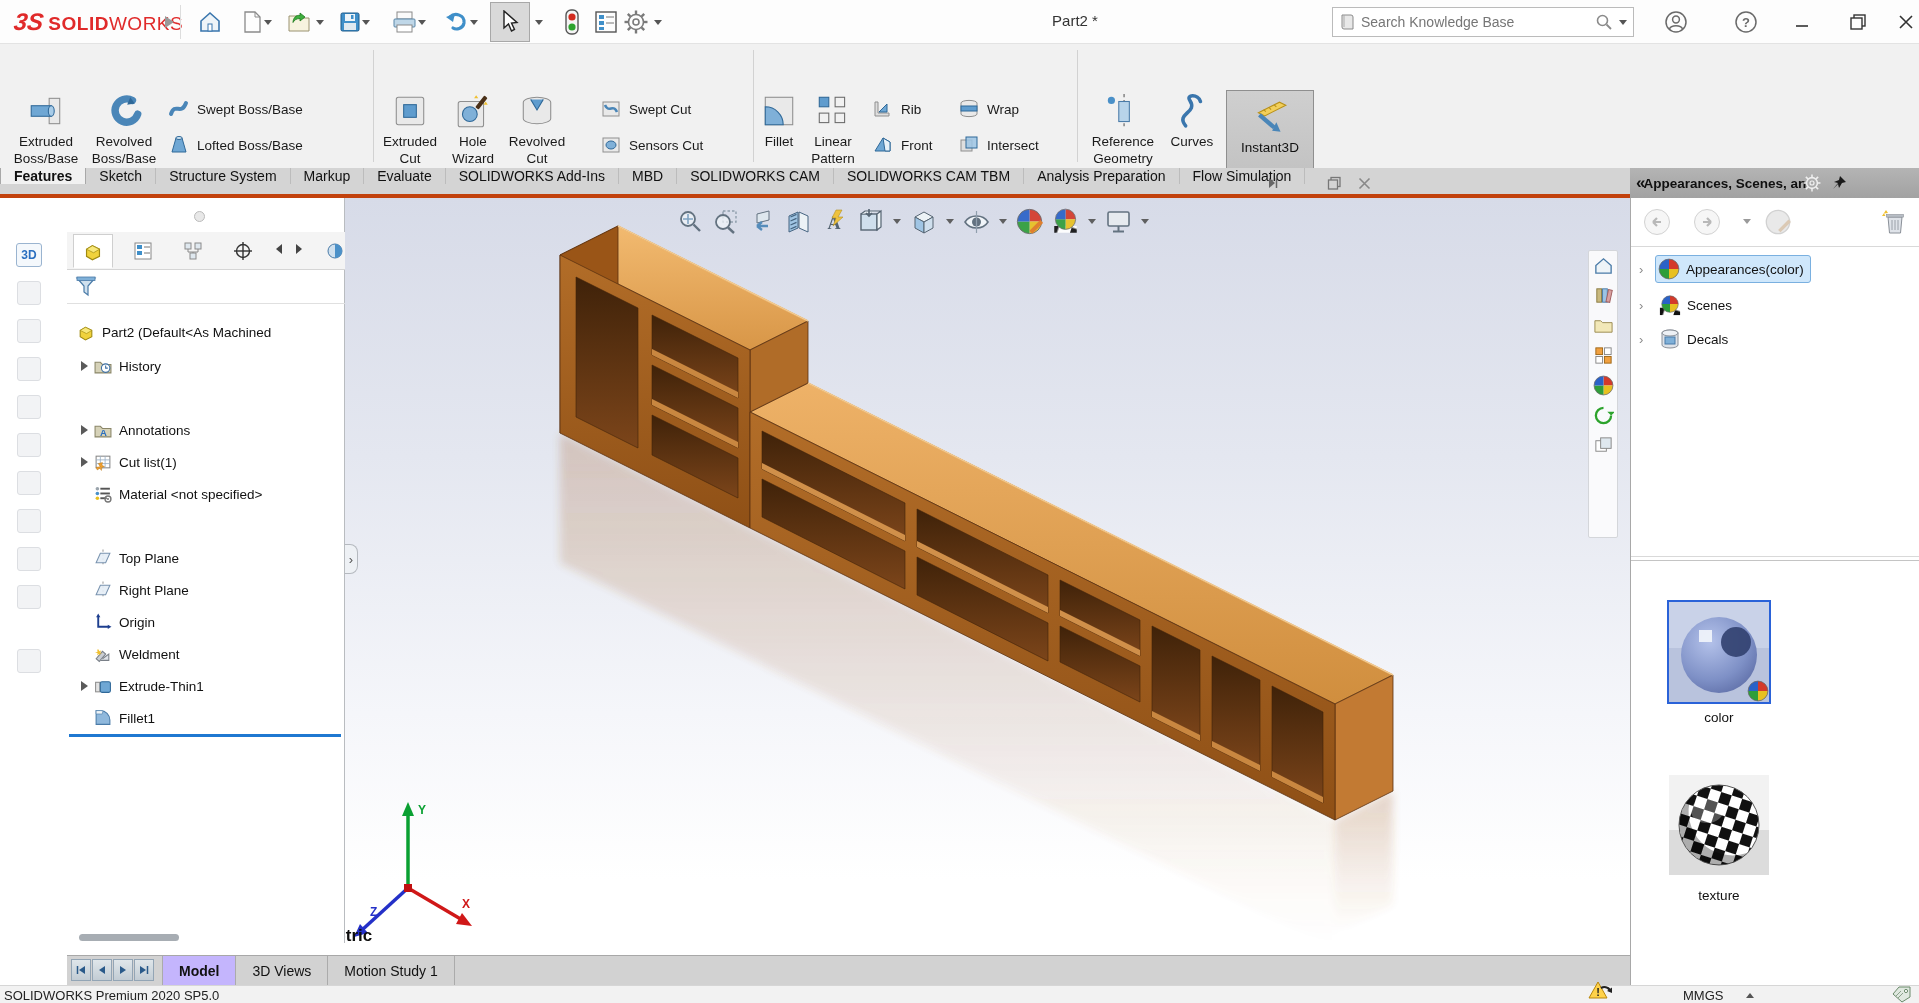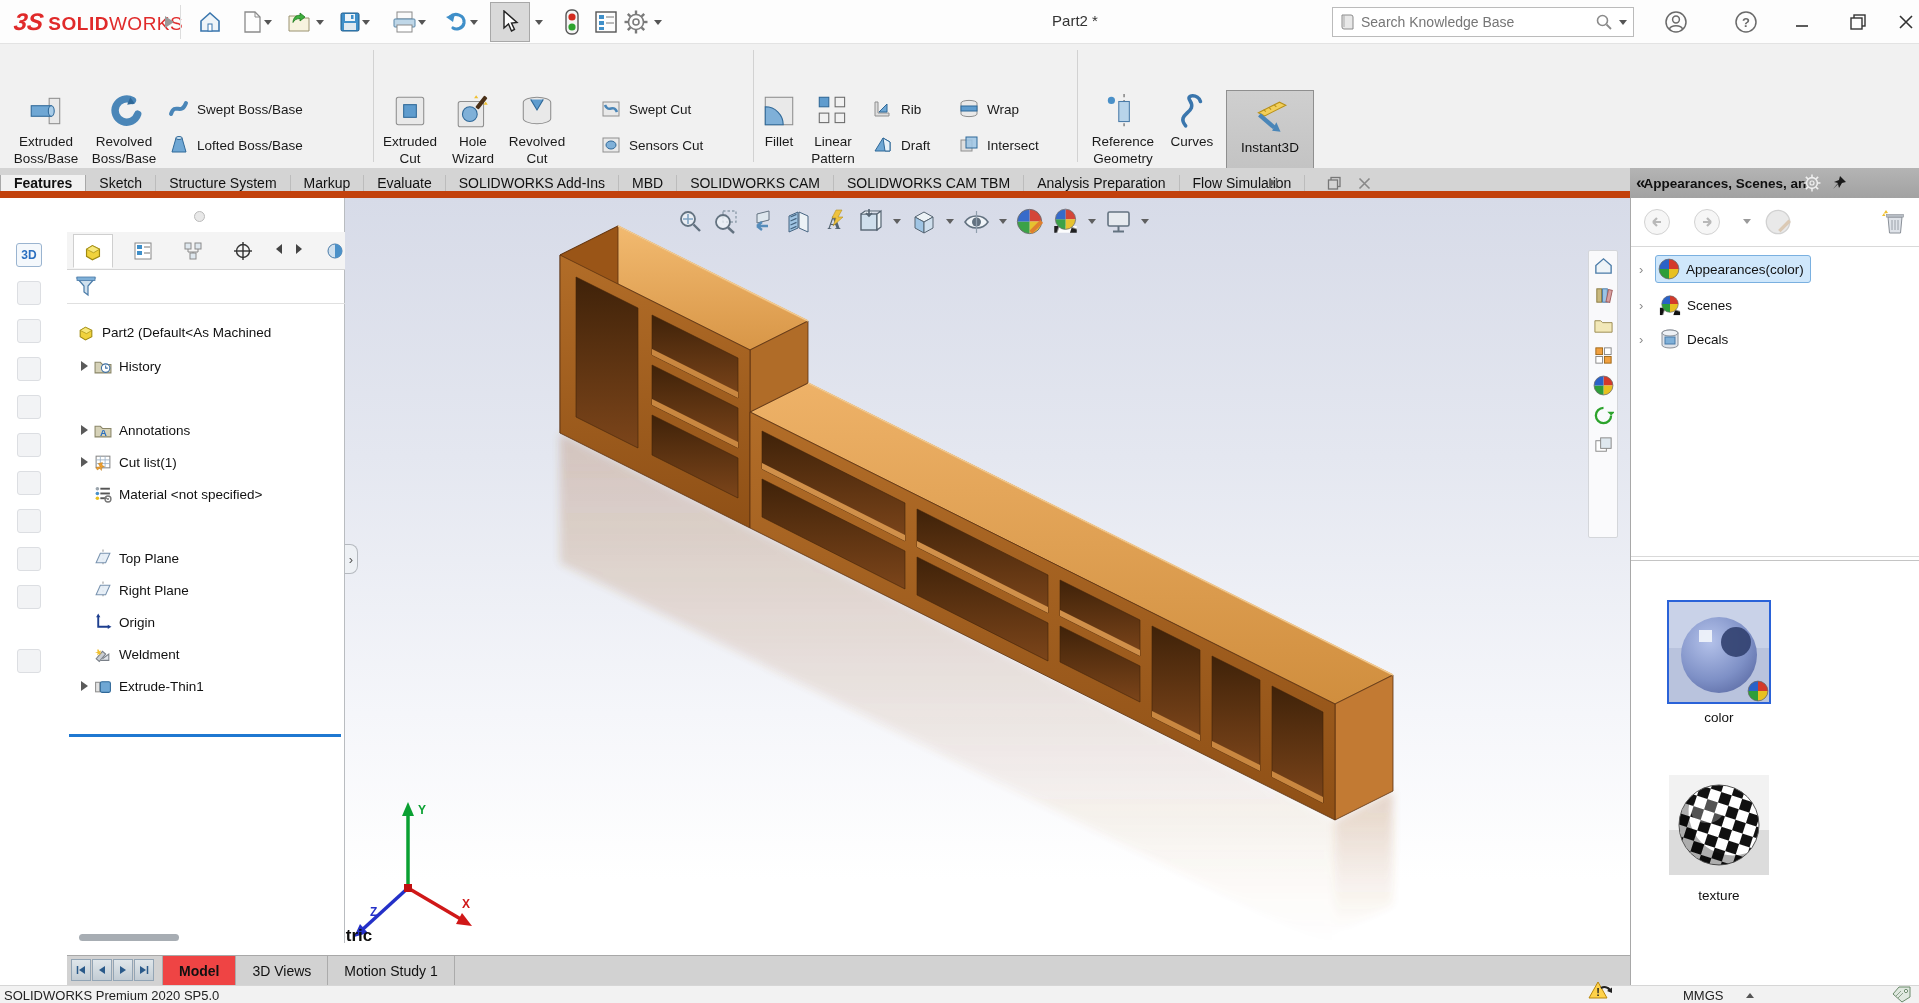--- a/index.html
+++ b/index.html
@@ -22,21 +22,21 @@
   .searchbox input::placeholder{color:#767676}
   
   .ribbon{position:absolute;left:0;top:44px;width:1919px;height:124px;background:#f1f1f1}
   .r-sep{position:absolute;top:6px;width:1px;height:112px;background:#d2d2d2}
   .bigb{position:absolute;top:48px;height:114px;display:flex;flex-direction:column;align-items:center;text-align:center;font-size:13.5px;line-height:1.28;color:#1a1a1a;cursor:default}
   .bi{width:38px;height:38px;margin-bottom:3px}
   .srow{position:absolute;height:30px;display:flex;align-items:center;gap:7px;font-size:13.5px;color:#1a1a1a;white-space:nowrap}
   .si{width:22px;height:22px}
   .i3d{position:absolute;left:1226px;top:46px;width:88px;height:118px;background:linear-gradient(#cfcfcf,#bdbdbd);border:1px solid #8f8f8f;display:flex;flex-direction:column;align-items:center;padding-top:8px;font-size:13.5px;color:#111}
   
-  .tabrow{position:absolute;left:0;top:168px;width:1919px;height:30px;background:#d4d4d4;border-bottom:7px solid #c2410c;display:flex;align-items:flex-end}
+  .tabrow{position:absolute;left:0;top:168px;width:1919px;height:30px;background:#d4d4d4;border-bottom:4px solid #c2410c;display:flex;align-items:flex-start}
   .rtab{display:flex;align-items:center;padding:0 13px;font-size:14px;color:#111;border-right:1px solid #bcbcbc;white-space:nowrap}
   .rtab.active{background:#f1f1f1;font-weight:bold;border-right:1px solid #a8a8a8;border-left:1px solid #a8a8a8}
   .pane-hdr{position:absolute;left:1630px;top:168px;width:289px;height:30px;background:linear-gradient(#b4b4b4,#a2a2a2);display:flex;align-items:center;padding:0 6px;font-size:13.5px;font-weight:bold;color:#101010}
   
   .leftstrip{position:absolute;left:0;top:198px;width:67px;height:757px;background:#fff}
   .ls-ic{position:absolute;left:14px;width:30px;height:30px;display:flex;align-items:center;justify-content:center}
   .ls-ghost{width:24px;height:24px;border:1px solid #dcdee2;border-radius:3px;background:#f2f3f5}
   .ls-3d{width:26px;height:24px;border:1px solid #9ab4d0;border-radius:3px;color:#2a6fc0;font-weight:bold;font-size:12px;display:flex;align-items:center;justify-content:center;background:#f4f8fc}
   
   .viewport{position:absolute;left:67px;top:198px;width:1563px;height:757px;background:linear-gradient(#d7dbe8,#e4e7f0 34%,#f5f6fa 68%,#ffffff 90%);overflow:hidden}
@@ -56,21 +56,21 @@
   .trow{position:absolute;left:0;width:278px;height:32px;display:flex;align-items:center;font-size:13.5px;color:#111;white-space:nowrap;overflow:hidden}
   .texp{width:0;height:0;border-top:5px solid transparent;border-bottom:5px solid transparent;border-left:7px solid #5a5a5a;margin-right:6px}
   .texp.none{border-left-color:transparent}
   .ti{width:18px;height:18px;margin-right:7px;flex:none}
   .rollback{position:absolute;left:2px;top:536px;width:272px;height:3px;background:#1f78d1}
   .hscroll{position:absolute;left:12px;top:736px;width:100px;height:7px;border-radius:4px;background:#a7adb3}
   
   .btabs{position:absolute;left:67px;top:955px;width:1563px;height:30px;background:#d2d2d2;border-top:1px solid #a8a8a8;display:flex;align-items:stretch}
   .navb{width:20px;height:22px;margin-top:3px;background: linear-gradient(#dfe6ea,#c2ccd4);border:1px solid #93a5b5;display:flex;align-items:center;justify-content:center;margin-right:1px}
   .dtab{display:flex;align-items:center;padding:0 16px;font-size:14px;color:#111;border-right:1px solid #ababab}
-  .dtab.active{background:#ef4444;font-weight:bold;border-left:1px solid #ababab}
+  .dtab.active{background:#c4b5fd;font-weight:bold;border-left:1px solid #ababab}
   
   .rpanel{position:absolute;left:1630px;top:198px;width:289px;height:787px;background:#fff;border-left:1px solid #a8a8a8}
   .rp-tb{position:absolute;left:0;top:4px;width:289px;height:42px}
   .rp-sep{position:absolute;left:0;width:289px;height:1px;background:#d9d9d9}
   .rprow{position:absolute;left:0;width:289px;height:30px;display:flex;align-items:center;font-size:13.5px;color:#111}
   .chev{color:#8a8a8a;font-size:13px;width:16px;margin-left:8px}
   .rpsel{background:#cfe7fb;border:1px solid #7ab0e0;border-radius:3px;padding:2px 6px 2px 2px;display:flex;align-items:center}
   .thumb{position:absolute;width:100px;height:100px}
   .thumb.sel{outline:2px solid #2a62d8}
   .thumblbl{position:absolute;width:104px;text-align:center;font-size:13.5px;color:#111}
@@ -390,21 +390,21 @@
           <path d="M3,18 V4 h3 v11 h11 v3 z" fill="#dedede" stroke="#8f8f8f"></path>
           <path d="M7,14 l8,-8 v8 z" fill="#6fa7d4" stroke="#2f6898"></path>
         </svg>
       <span>Rib</span>
     </div>
     <div class="srow" style="left:872px;top:86px">
       <svg class="si" viewBox="0 0 22 22">
           <path d="M3,17 L11,4 18,8 18,17 Z" fill="#6fa7d4" stroke="#2f6898"></path>
           <path d="M11,4 18,8 18,17 13,17 Z" fill="#e8f1f8" stroke="#2f6898"></path>
         </svg>
-      <span>Draft</span>
+      <span>Front</span>
     </div>
     <div class="srow" style="left:872px;top:122px">
       <svg class="si" viewBox="0 0 22 22">
           <path d="M4,5 v12 h14 v-12" fill="none" stroke="#4a86b8" stroke-width="3.4"></path>
         </svg>
       <span>Shell</span>
     </div>
     <div class="srow" style="left:958px;top:50px">
       <svg class="si" viewBox="0 0 22 22">
           <path d="M3,5 a8,2.6 0 0 1 16,0 v11 a8,2.6 0 0 1 -16,0 z" fill="#e9e9e9" stroke="#8f8f8f"></path>
@@ -854,20 +854,29 @@
       </div>
     <div class="trow" style="top:472px">
         <span style="width:14px"></span>
         <span class="texp"></span>
       <svg class="ti" viewBox="0 0 17 17">
           <rect x="1.5" y="5" width="4" height="9" fill="#e3e3e3" stroke="#8f8f8f"></rect>
           <rect x="6" y="4.5" width="9.5" height="10" rx="1.5" fill="#6fa7d4" stroke="#2f6898"></rect>
         </svg>
       <span>Extrude-Thin1</span>
       </div>
+    <div class="trow" style="top:504px">
+        <span style="width:14px"></span>
+        <span class="texp none"></span>
+      <svg class="ti" viewBox="0 0 17 17">
+          <path d="M2,14.5 h13 v-4 a9,9 0 0 0 -9,-9 h-4 z" fill="#8fb8dc" stroke="#4a7ba8"></path>
+          <path d="M2,1.5 h4 a9,9 0 0 1 2.6,0.4 l-1,3 a6,6 0 0 0 -1.6,-0.2 h-4 z" fill="#eef4f8" stroke="#4a7ba8" stroke-width=".6"></path>
+        </svg>
+      <span>Fillet1</span>
+      </div>
 
     <div class="rollback"></div>
     <div class="hscroll"></div>
   </div>
 
   <div class="btabs">
     <span style="width:4px"></span>
     <div class="navb">
         <svg width="10" height="10" viewBox="0 0 10 10">
           <line x1="1.5" y1="1" x2="1.5" y2="9" stroke="#2a5a8a" stroke-width="1.5"></line>

